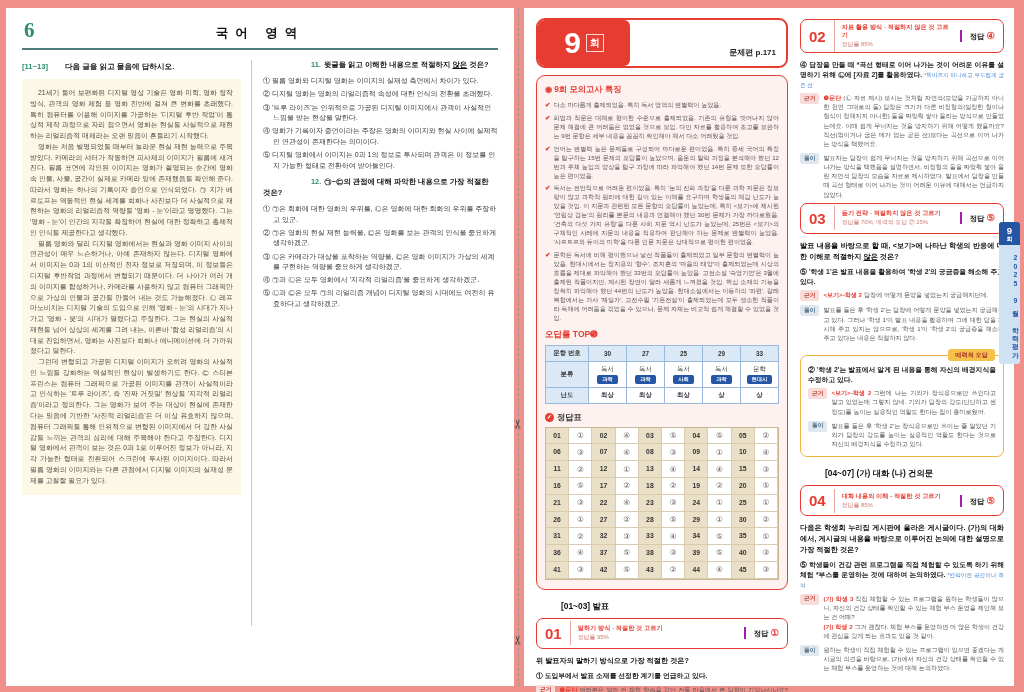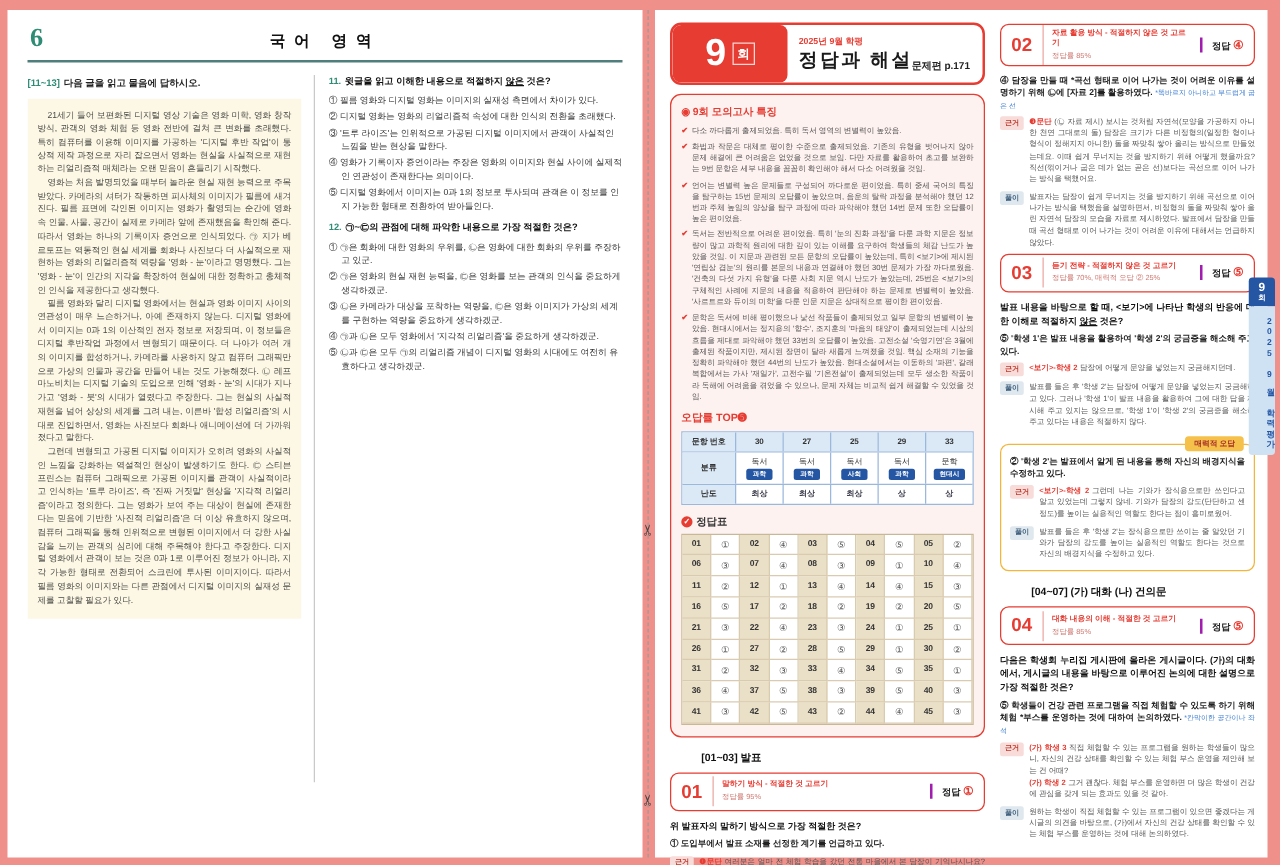--- a/index.html
+++ b/index.html
@@ -15,26 +15,26 @@
   .scissor.s1{top:416px;} .scissor.s2{top:632px;}
   
   .lp-inner{padding:10px 16px 0 16px;position:relative;height:668px;box-sizing:border-box;}
   .lp-header{position:relative;height:30px;border-bottom:2px solid #4f7e7c;}
   .lp-num{position:absolute;left:2px;top:0;color:#2e8c74;font-size:21px;font-weight:700;font-family:"Liberation Serif",serif;}
   .lp-title{position:absolute;left:0;right:0;top:7px;text-align:center;font-size:12.5px;font-weight:800;letter-spacing:7px;color:#111;}
   .lp-cols{display:flex;padding-top:10px;height:566px;overflow:hidden;}
   .lp-col-a{width:229px;padding-right:10px;box-sizing:border-box;}
   .lp-col-b{flex:1;border-left:1px solid #c9c9c9;padding-left:11px;}
   .passage-intro{font-size:7.6px;font-weight:800;margin:2px 0 7px 0;color:#222;}
-  .intro-tag{color:#2e8c74;margin-right:3px;}
+  .intro-tag{color:#2e8c74;margin-right:17px;}
   .passage-box{background:#fdf8e6;padding:9px 8px;font-size:6.9px;line-height:1.56;color:#4a4a44;text-align:justify;}
   .passage-box p{margin:0;text-indent:8px;}
   .q-block{margin-bottom:6px;}
   .q-head{font-size:7.4px;font-weight:800;color:#111;line-height:1.4;margin-bottom:6px;}
-  .q-num{color:#2e8c74;margin-right:3px;}
+  .q-num{color:#2e8c74;margin-right:3px;margin-left:48px;}
   .choice-line{font-size:7px;line-height:1.52;color:#333;margin-bottom:2.5px;text-indent:-10px;padding-left:10px;}
   .lp-footer{position:absolute;left:16px;right:16px;bottom:13px;border-top:1px solid #9c9c9c;padding-top:9px;display:flex;align-items:center;}
   .fp-num{font-size:17px;color:#666;font-weight:600;margin-right:8px;}
   .fp-text{font-size:6.5px;color:#777;}
   .fp-red{color:#d2382c;font-weight:700;margin:0 2px;}
   .badge-green{margin-left:auto;background:#e3f2e9;border-radius:10px;padding:3.5px 9px;font-size:7px;font-weight:800;color:#333;white-space:nowrap;}
   .badge-arrow{color:#2f9e63;margin-right:3px;}
   .badge-arrow::before{content:"→";}
   .badge-green .bg-label{color:#2f9e63;margin-right:3px;}
   
@@ -160,24 +160,20 @@
 <div class="page page-right">
   <div class="rp-inner">
     <div class="rp-cols">
 
       <div class="rp-col-a">
         <div class="rp-headbox">
           <div class="rp-round">
             <span class="rnum">9</span>
             <span class="rhoe">회</span>
           </div>
-          <div class="rp-ht">
-            <span class="rp-exam">2025년 9월 학평</span>
-            <span class="rp-title">정답과 해설</span>
-          </div>
           <span class="rp-ref">문제편 p.171</span>
         </div>
 
         <div class="rp-bigbox">
           <div class="feat-title">
             <span class="feat-icon"></span><span>9회 모의고사 특징</span>
           </div>
           <div>
 
               <div class="feat-item">

